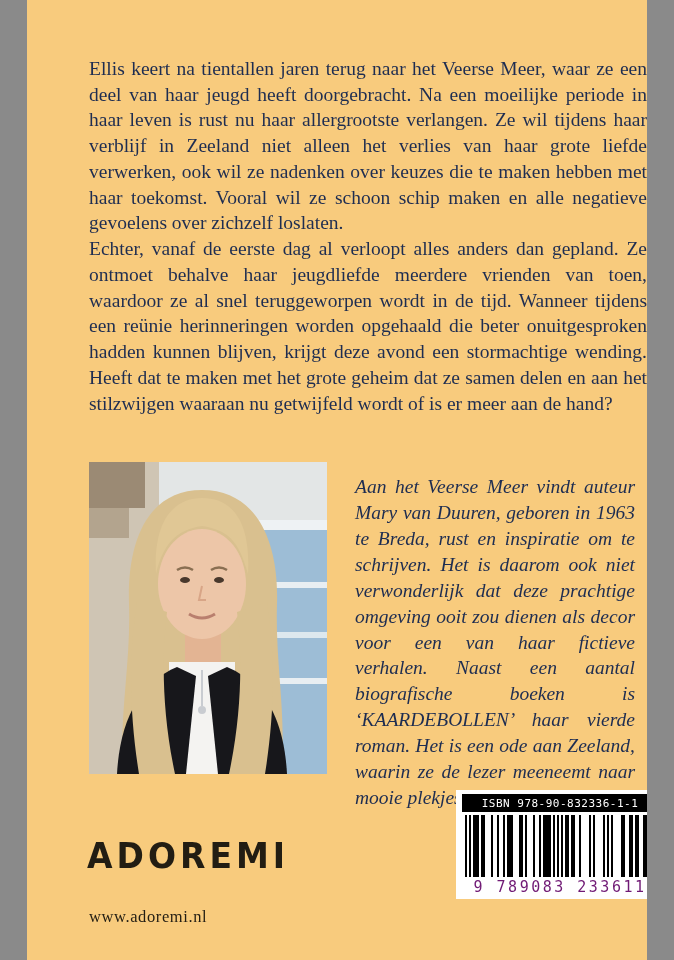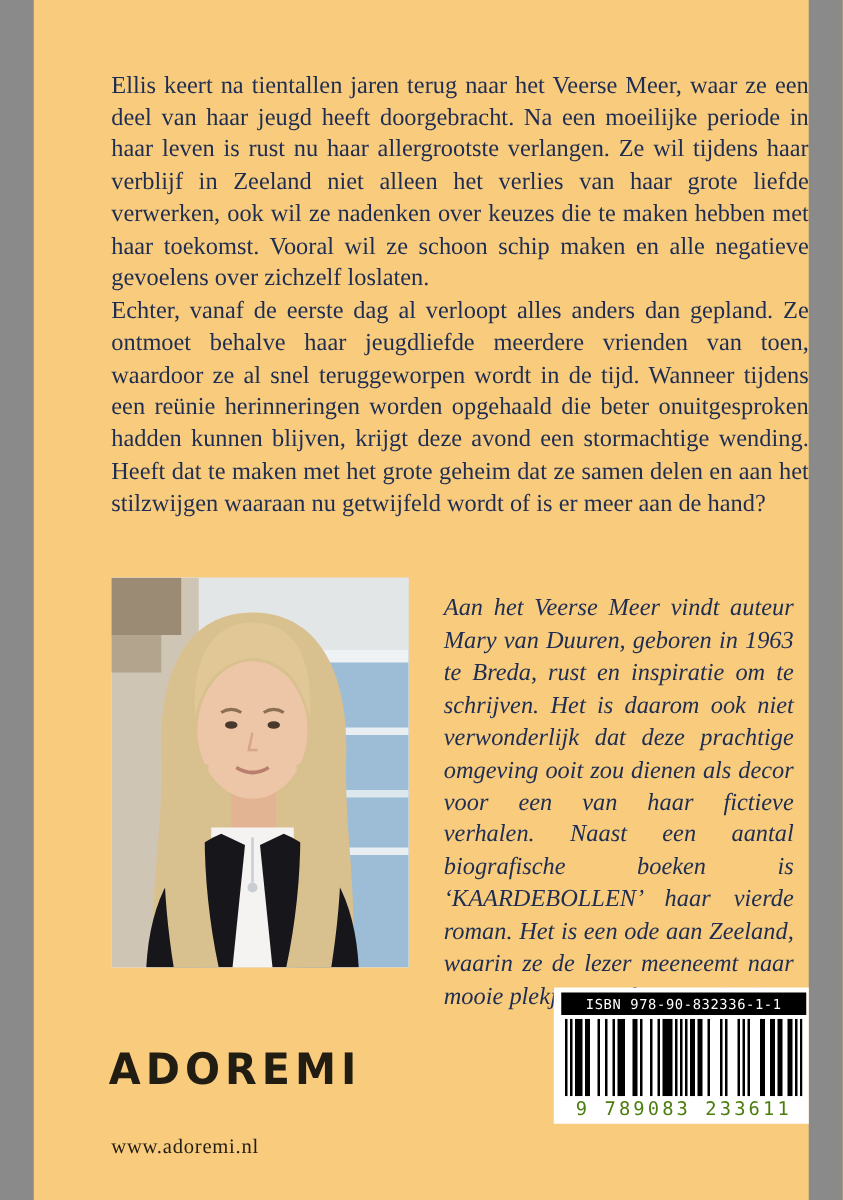--- a/index.html
+++ b/index.html
@@ -42,38 +42,38 @@
     color:#221d13;
     transform:scaleY(1.05);
   }
   .publisher-website{
     position:absolute;left:62px;top:894px;
     font-size:16.5px;letter-spacing:0.6px;
     color:#221d13;
     margin-top:13px;
   }
   .barcode-box{
-    position:absolute;left:416px;top:790px;width:208px;
+    position:absolute;left:429px;top:790px;width:208px;
     background:#ffffff;
     text-align:center;
     padding:4px 6px 3px;
     box-sizing:border-box;
   }
   .isbn-strip{
     background:#000000;color:#ffffff;
     font-family:"DejaVu Sans Mono","Liberation Mono",monospace;
     font-size:11px;letter-spacing:0.5px;
     padding:3px 0 2px;
     white-space:nowrap;
   }
   .barcode-bars{display:block;width:190px;height:62px;margin:3px auto 0;}
   .barcode-number{
     font-family:"DejaVu Sans Mono","Liberation Mono",monospace;
     font-size:15px;letter-spacing:2.5px;
-    color:#4d7c0f;
+    color:#701a75;
     padding-top:1px;
   }
 </style>
 </head>
 <body>
 
 <div class="page">
 
   <section class="synopsis">
     <p>Ellis keert na tientallen jaren terug naar het Veerse Meer, waar ze een deel van haar jeugd heeft doorgebracht. Na een moeilijke periode in haar leven is rust nu haar allergrootste verlangen. Ze wil tijdens haar verblijf in Zeeland niet alleen het verlies van haar grote liefde verwerken, ook wil ze nadenken over keuzes die te maken hebben met haar toekomst. Vooral wil ze schoon schip maken en alle negatieve gevoelens over zichzelf loslaten.</p>

